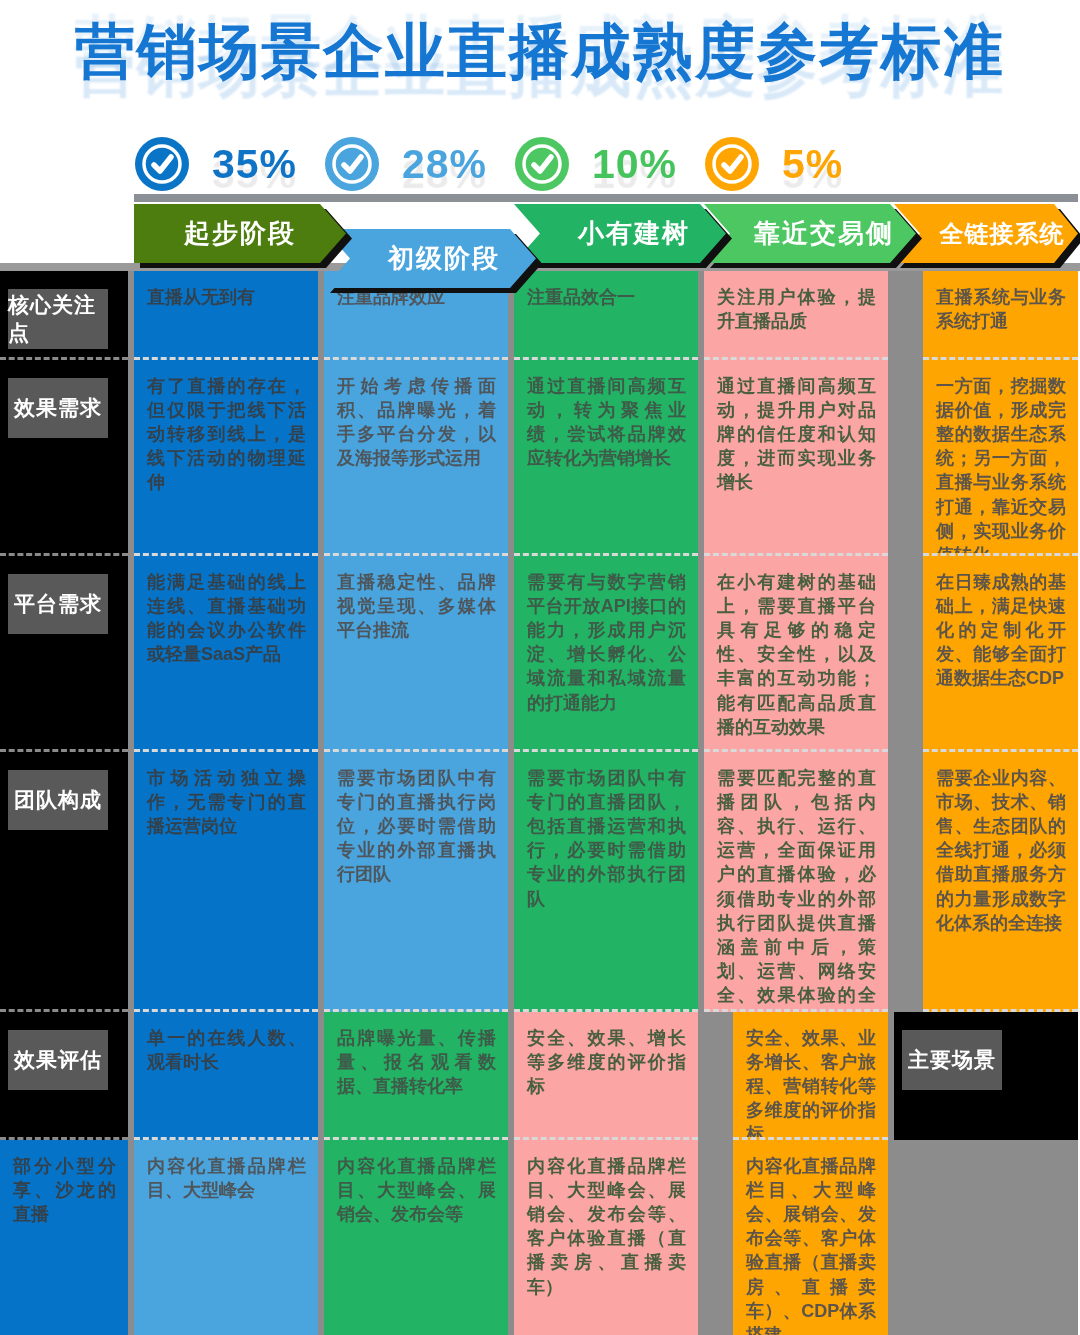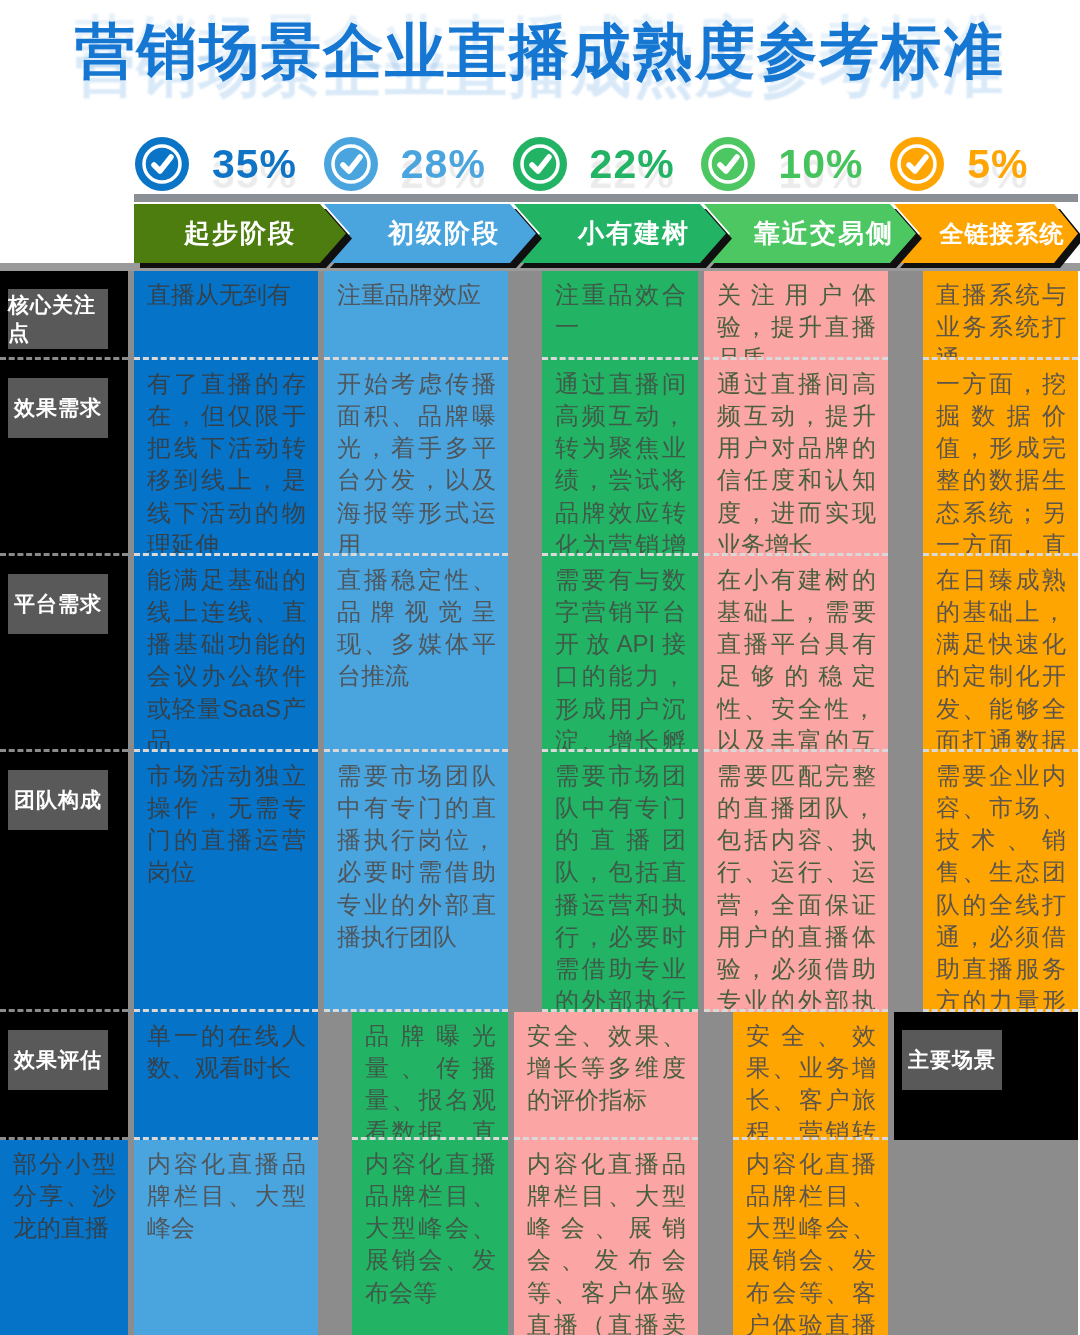--- a/index.html
+++ b/index.html
@@ -22,38 +22,38 @@
   
   .arrow-wrap{position:absolute;top:204px;height:59px;filter:drop-shadow(6px 5px 0 #101010);}
   .arrow{width:100%;height:100%;display:flex;align-items:center;justify-content:center;
          color:#fff;font-weight:800;font-size:26px;letter-spacing:2px;}
   .aw1{left:134px;width:212px;z-index:9;}
   .aw2{left:324px;width:212px;z-index:8;}
   .aw3{left:514px;width:212px;z-index:7;}
   .aw4{left:704px;width:212px;z-index:6;}
   .aw5{left:894px;width:184px;z-index:5;}
   .aw1 .arrow{clip-path:polygon(0 0,186px 0,212px 50%,186px 100%,0 100%);background:#4d7c0f;}
-  .aw2 .arrow{clip-path:polygon(0 0,186px 0,212px 50%,186px 100%,0 100%,26px 50%);background:#4aa5df;padding-left:14px;}
+  .aw2 .arrow{clip-path:polygon(0 0,186px 0,212px 50%,186px 100%,0 100%,26px 50%);background:#4aa5df;padding-left:14px;margin-top:25px;}
   .aw3 .arrow{clip-path:polygon(0 0,186px 0,212px 50%,186px 100%,0 100%,26px 50%);background:#22b365;padding-left:14px;}
   .aw4 .arrow{clip-path:polygon(0 0,186px 0,212px 50%,186px 100%,0 100%,26px 50%);background:#4cc761;padding-left:14px;}
   .aw5 .arrow{clip-path:polygon(0 0,160px 0,184px 50%,160px 100%,0 100%,26px 50%);background:#ffa502;
               padding-left:16px;font-size:24px;letter-spacing:1px;}
   
   .table{position:absolute;top:271px;left:0;width:1078px;background:#8c8c8c;
          display:grid;grid-template-columns:128px 184px 184px 184px 184px 184px;column-gap:6px;
          grid-template-rows:89px 196px 196px 260px 128px 195px;}
   .lbl{background:#000;}
   .lbl .box{margin:18px 0 0 8px;width:100px;height:60px;background:#595959;color:#fff;
             display:flex;align-items:center;justify-content:center;
             font-size:21px;font-weight:700;letter-spacing:1px;}
-  .cell{padding:8px 12px 6px 13px;font-size:24px;font-weight:400;line-height:1.34;
+  .cell{padding:14px 12px 6px 13px;font-size:18px;font-weight:700;line-height:1.34;
         color:#4e565c;text-align:justify;overflow:hidden;}
   .c1{background:#0574c8;color:#33414d;}
   .c2{background:#4aa5df;}
-  .c3{background:#22b365;color:#3e5a48;margin-left:28px;}
+  .c3{background:#22b365;color:#3e5a48;}
   .c4{background:#fca5a5;color:#48603f;}
   .c5{background:#ffa502;color:#5d554a;margin-left:29px;}
   .rb{border-bottom:3px dashed #d9d9d9;}
   .lbl.rb{border-bottom:3px dashed #8a8a8a;}
 </style>
 </head>
 <body>
 
 <div class="page">
 
@@ -68,28 +68,20 @@
       </svg>
       <span class="pct s1">35%</span>
     </div>
     <div class="badge">
       <svg width="56" height="56" viewBox="0 0 56 56">
         <circle cx="28" cy="28" r="27" fill="#4aa5df"></circle>
         <circle cx="28" cy="28" r="18" fill="none" stroke="#ffffff" stroke-width="3.5"></circle>
         <path d="M20 29 L26 35 L37 21" fill="none" stroke="#ffffff" stroke-width="5.5" stroke-linecap="round" stroke-linejoin="round"></path>
       </svg>
       <span class="pct s2">28%</span>
-    </div>
-    <div class="badge">
-      <svg width="56" height="56" viewBox="0 0 56 56">
-        <circle cx="28" cy="28" r="27" fill="#22b365"></circle>
-        <circle cx="28" cy="28" r="18" fill="none" stroke="#ffffff" stroke-width="3.5"></circle>
-        <path d="M20 29 L26 35 L37 21" fill="none" stroke="#ffffff" stroke-width="5.5" stroke-linecap="round" stroke-linejoin="round"></path>
-      </svg>
-      <span class="pct s3">22%</span>
     </div>
     <div class="badge">
       <svg width="56" height="56" viewBox="0 0 56 56">
         <circle cx="28" cy="28" r="27" fill="#4cc761"></circle>
         <circle cx="28" cy="28" r="18" fill="none" stroke="#ffffff" stroke-width="3.5"></circle>
         <path d="M20 29 L26 35 L37 21" fill="none" stroke="#ffffff" stroke-width="5.5" stroke-linecap="round" stroke-linejoin="round"></path>
       </svg>
       <span class="pct s4">10%</span>
     </div>
     <div class="badge">

